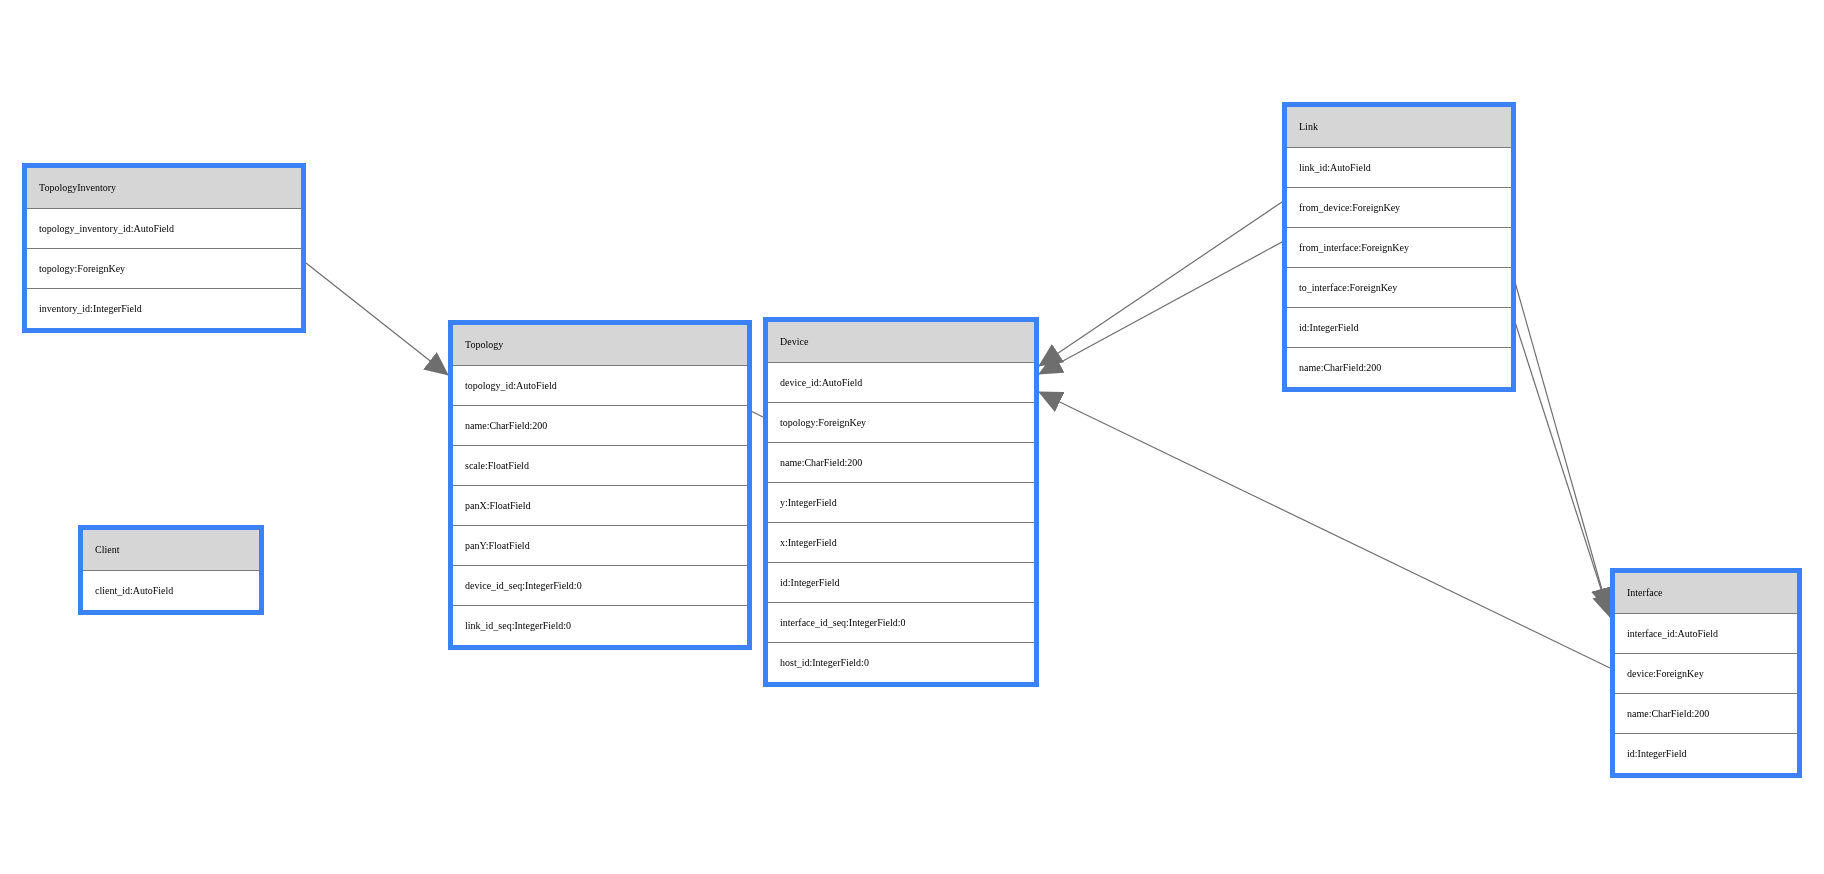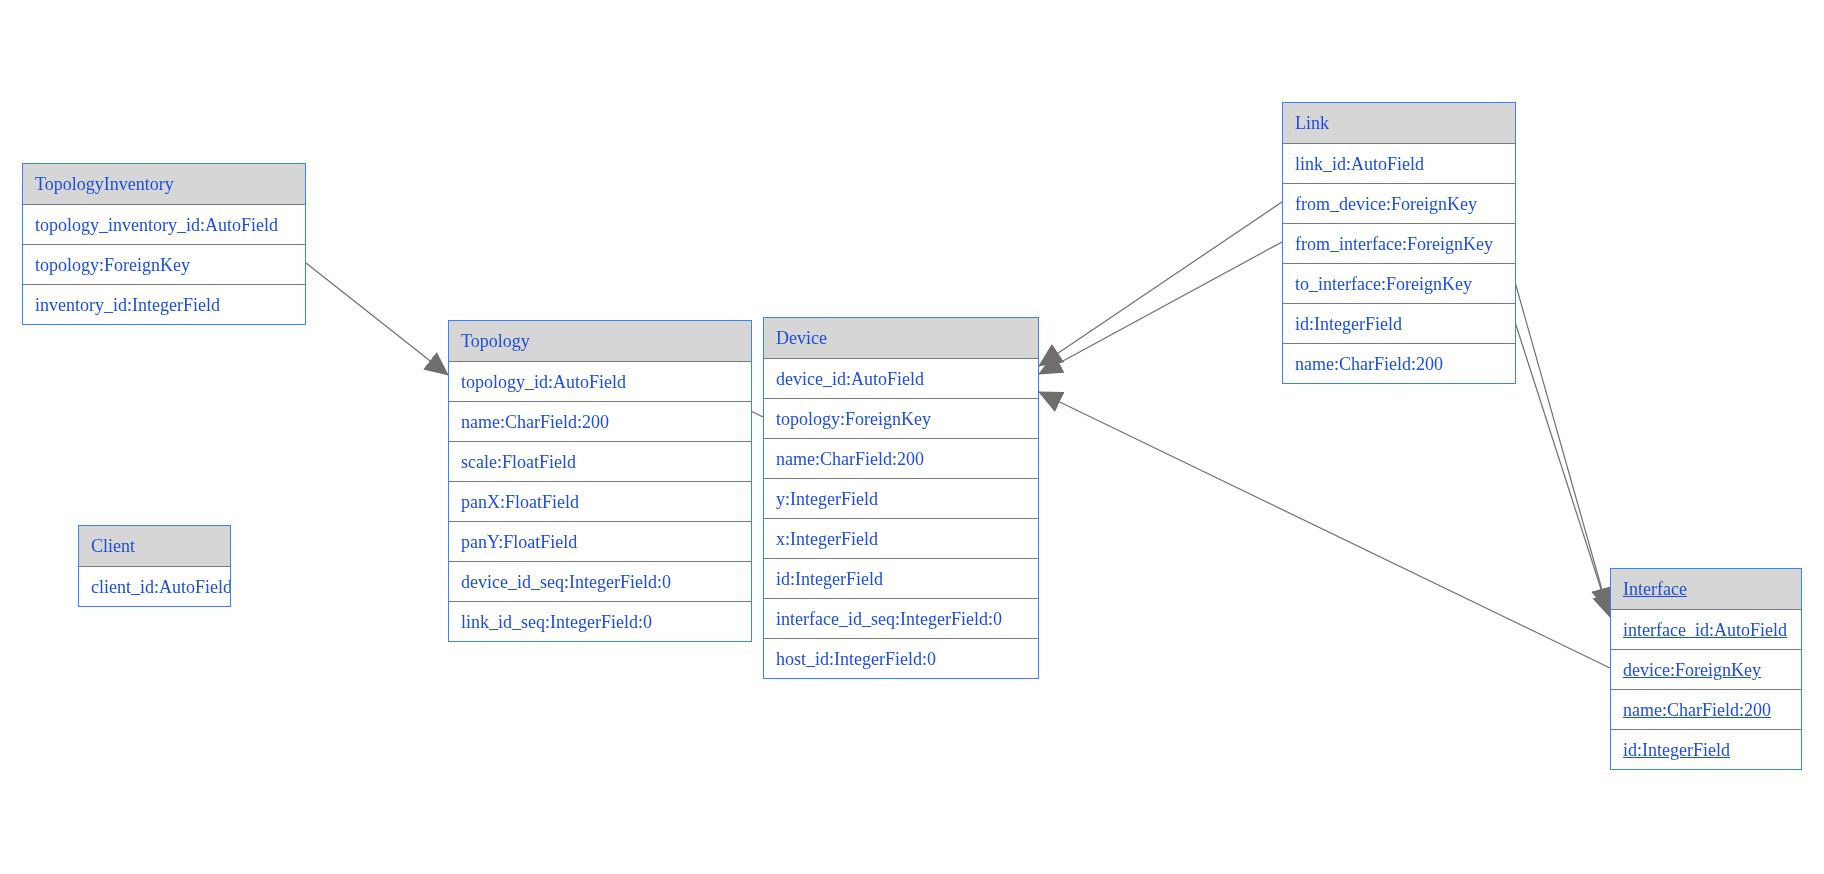--- a/index.html
+++ b/index.html
@@ -21,24 +21,24 @@
     width: 1824px; height: 874px;
     pointer-events: none;
   }
   svg.edges line {
     stroke: #6e6e6e;
     stroke-width: 1.2;
   }
   .entity {
     position: absolute;
     background: #ffffff;
-    border: 1px solid #3b82f6;
+    border: 5px solid #3b82f6;
     box-sizing: border-box;
-    color: #1d4ed8;
-    font-size: 18px;
+    color: #000000;
+    font-size: 10px;
   }
   .entity-header {
     height: 40px;
     line-height: 40px;
     background: #d6d6d6;
     padding-left: 12px;
     box-sizing: border-box;
     white-space: nowrap;
     overflow: hidden;
   }
@@ -84,21 +84,21 @@
     <div class="entity-header">Topology</div>
     <div class="entity-row">topology_id:AutoField</div>
     <div class="entity-row">name:CharField:200</div>
     <div class="entity-row">scale:FloatField</div>
     <div class="entity-row">panX:FloatField</div>
     <div class="entity-row">panY:FloatField</div>
     <div class="entity-row">device_id_seq:IntegerField:0</div>
     <div class="entity-row">link_id_seq:IntegerField:0</div>
   </div>
 
-  <div class="entity" style="left:78px; top:525px; width:153px;">
+  <div class="entity" style="left:78px; top:525px; width:186px;">
     <div class="entity-header">Client</div>
     <div class="entity-row">client_id:AutoField</div>
   </div>
 
   <div class="entity" style="left:763px; top:317px; width:276px;">
     <div class="entity-header">Device</div>
     <div class="entity-row">device_id:AutoField</div>
     <div class="entity-row">topology:ForeignKey</div>
     <div class="entity-row">name:CharField:200</div>
     <div class="entity-row">y:IntegerField</div>
@@ -111,21 +111,21 @@
   <div class="entity" style="left:1282px; top:102px; width:234px;">
     <div class="entity-header">Link</div>
     <div class="entity-row">link_id:AutoField</div>
     <div class="entity-row">from_device:ForeignKey</div>
     <div class="entity-row">from_interface:ForeignKey</div>
     <div class="entity-row">to_interface:ForeignKey</div>
     <div class="entity-row">id:IntegerField</div>
     <div class="entity-row">name:CharField:200</div>
   </div>
 
-  <div class="entity" style="left:1610px; top:568px; width:192px;text-decoration:underline;">
+  <div class="entity" style="left:1610px; top:568px; width:192px;">
     <div class="entity-header">Interface</div>
     <div class="entity-row">interface_id:AutoField</div>
     <div class="entity-row">device:ForeignKey</div>
     <div class="entity-row">name:CharField:200</div>
     <div class="entity-row">id:IntegerField</div>
   </div>
 
 </div>
 
 </body></html>

